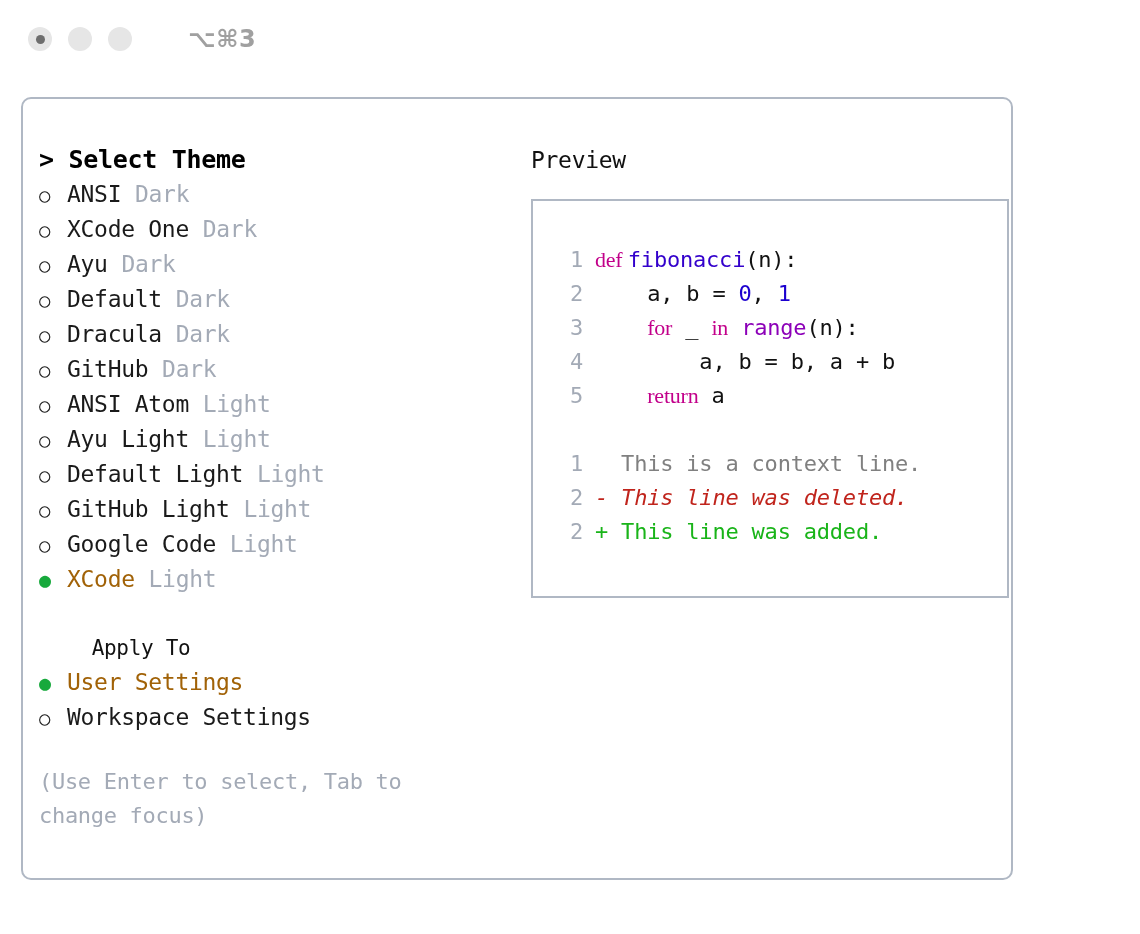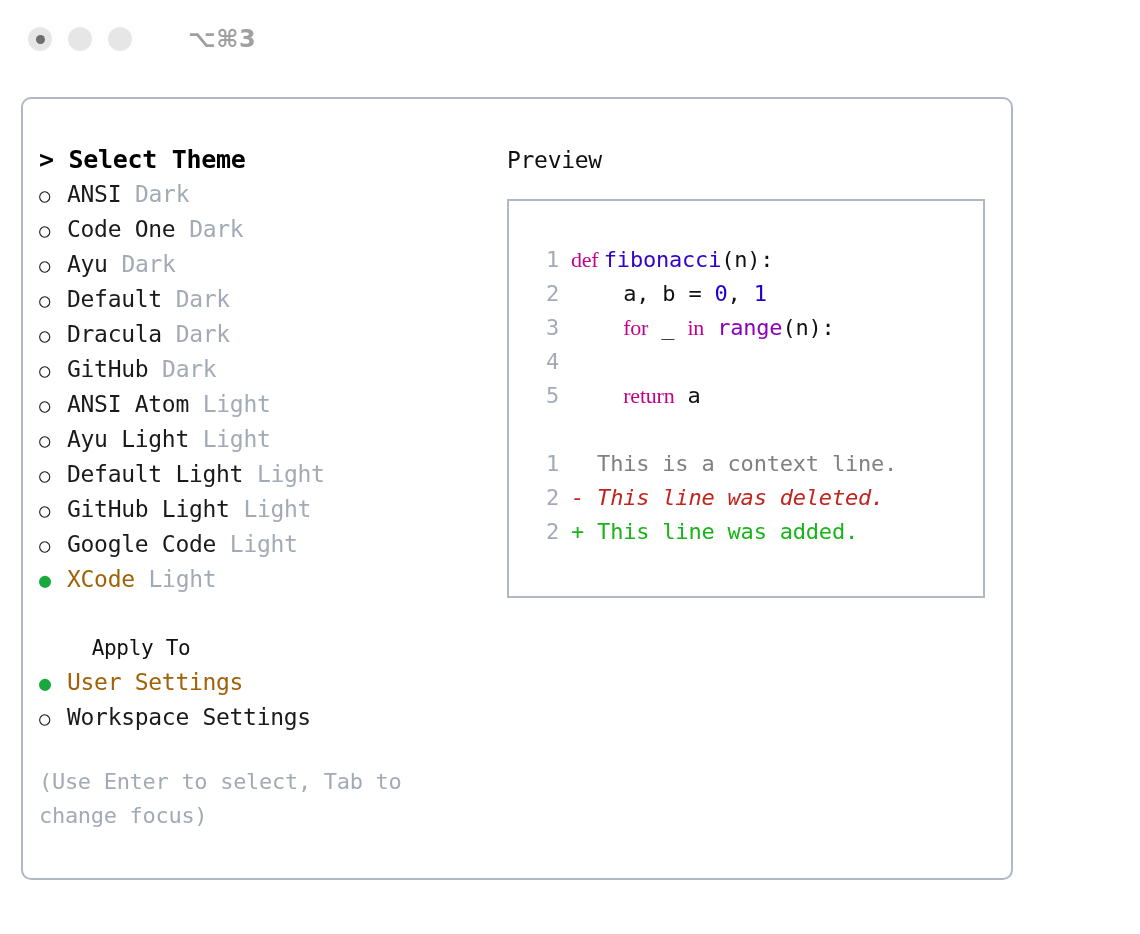--- a/index.html
+++ b/index.html
@@ -77,20 +77,21 @@
     border-radius: 10px;
     box-sizing: border-box;
     background: #ffffff;
   }
 
   #panel-inner {
     position: absolute;
     left: 0; top: 0;
     width: 100%; height: 100%;
     display: flex;
+    gap: 24px;
   }
 
   
   #left-col {
     width: 460px;
     padding: 44px 0 0 16px;
     box-sizing: border-box;
     flex: none;
   }
 
@@ -214,21 +215,21 @@
 
   <div id="panel">
     <div id="panel-inner">
 
       <div id="left-col">
 
         <div class="section-header">&gt; Select Theme</div>
 
         <div id="theme-list">
             <div class="opt-row"><span class="opt-marker">○</span><span class="opt-label">ANSI</span><span class="opt-variant">Dark</span></div>
-            <div class="opt-row"><span class="opt-marker">○</span><span class="opt-label">Code One</span><span class="opt-variant">Dark</span></div>
+            <div class="opt-row"><span class="opt-marker">○</span><span class="opt-label">XCode One</span><span class="opt-variant">Dark</span></div>
             <div class="opt-row"><span class="opt-marker">○</span><span class="opt-label">Ayu</span><span class="opt-variant">Dark</span></div>
             <div class="opt-row"><span class="opt-marker">○</span><span class="opt-label">Default</span><span class="opt-variant">Dark</span></div>
             <div class="opt-row"><span class="opt-marker">○</span><span class="opt-label">Dracula</span><span class="opt-variant">Dark</span></div>
             <div class="opt-row"><span class="opt-marker">○</span><span class="opt-label">GitHub</span><span class="opt-variant">Dark</span></div>
             <div class="opt-row"><span class="opt-marker">○</span><span class="opt-label">ANSI Atom</span><span class="opt-variant">Light</span></div>
             <div class="opt-row"><span class="opt-marker">○</span><span class="opt-label">Ayu Light</span><span class="opt-variant">Light</span></div>
             <div class="opt-row"><span class="opt-marker">○</span><span class="opt-label">Default Light</span><span class="opt-variant">Light</span></div>
             <div class="opt-row"><span class="opt-marker">○</span><span class="opt-label">GitHub Light</span><span class="opt-variant">Light</span></div>
             <div class="opt-row"><span class="opt-marker">○</span><span class="opt-label">Google Code</span><span class="opt-variant">Light</span></div>
             <div class="opt-row selected"><span class="opt-marker sel">●</span><span class="opt-label">XCode</span><span class="opt-variant">Light</span></div>
@@ -246,21 +247,21 @@
       </div>
 
       <div id="right-col">
         <div id="preview-title">Preview</div>
 
         <div id="preview-box">
           <div id="code-block">
               <div class="code-line"><span class="ln">1</span><span><span class="tok-kw">def </span><span class="tok-fn">fibonacci</span><span class="tok-txt">(n):</span></span></div>
               <div class="code-line"><span class="ln">2</span><span><span class="tok-txt">    a, b = </span><span class="tok-num">0</span><span class="tok-txt">, </span><span class="tok-num">1</span></span></div>
               <div class="code-line"><span class="ln">3</span><span><span class="tok-txt">    </span><span class="tok-kw">for</span><span class="tok-txt"> _ </span><span class="tok-kw">in</span><span class="tok-txt"> </span><span class="tok-call">range</span><span class="tok-txt">(n):</span></span></div>
-              <div class="code-line"><span class="ln">4</span></div>
+              <div class="code-line"><span class="ln">4</span><span><span class="tok-txt">        a, b = b, a + b</span></span></div>
               <div class="code-line"><span class="ln">5</span><span><span class="tok-txt">    </span><span class="tok-kw">return</span><span class="tok-txt"> a</span></span></div>
             </div>
           <div class="code-blank"></div>
           <div id="diff-block">
               <div class="code-line"><span class="ln">1</span><span class="diff-ctx">  This is a context line.</span></div>
               <div class="code-line"><span class="ln">2</span><span class="diff-del">- This line was deleted.</span></div>
               <div class="code-line"><span class="ln">2</span><span class="diff-add">+ This line was added.</span></div>
             </div>
         </div>
       </div>

